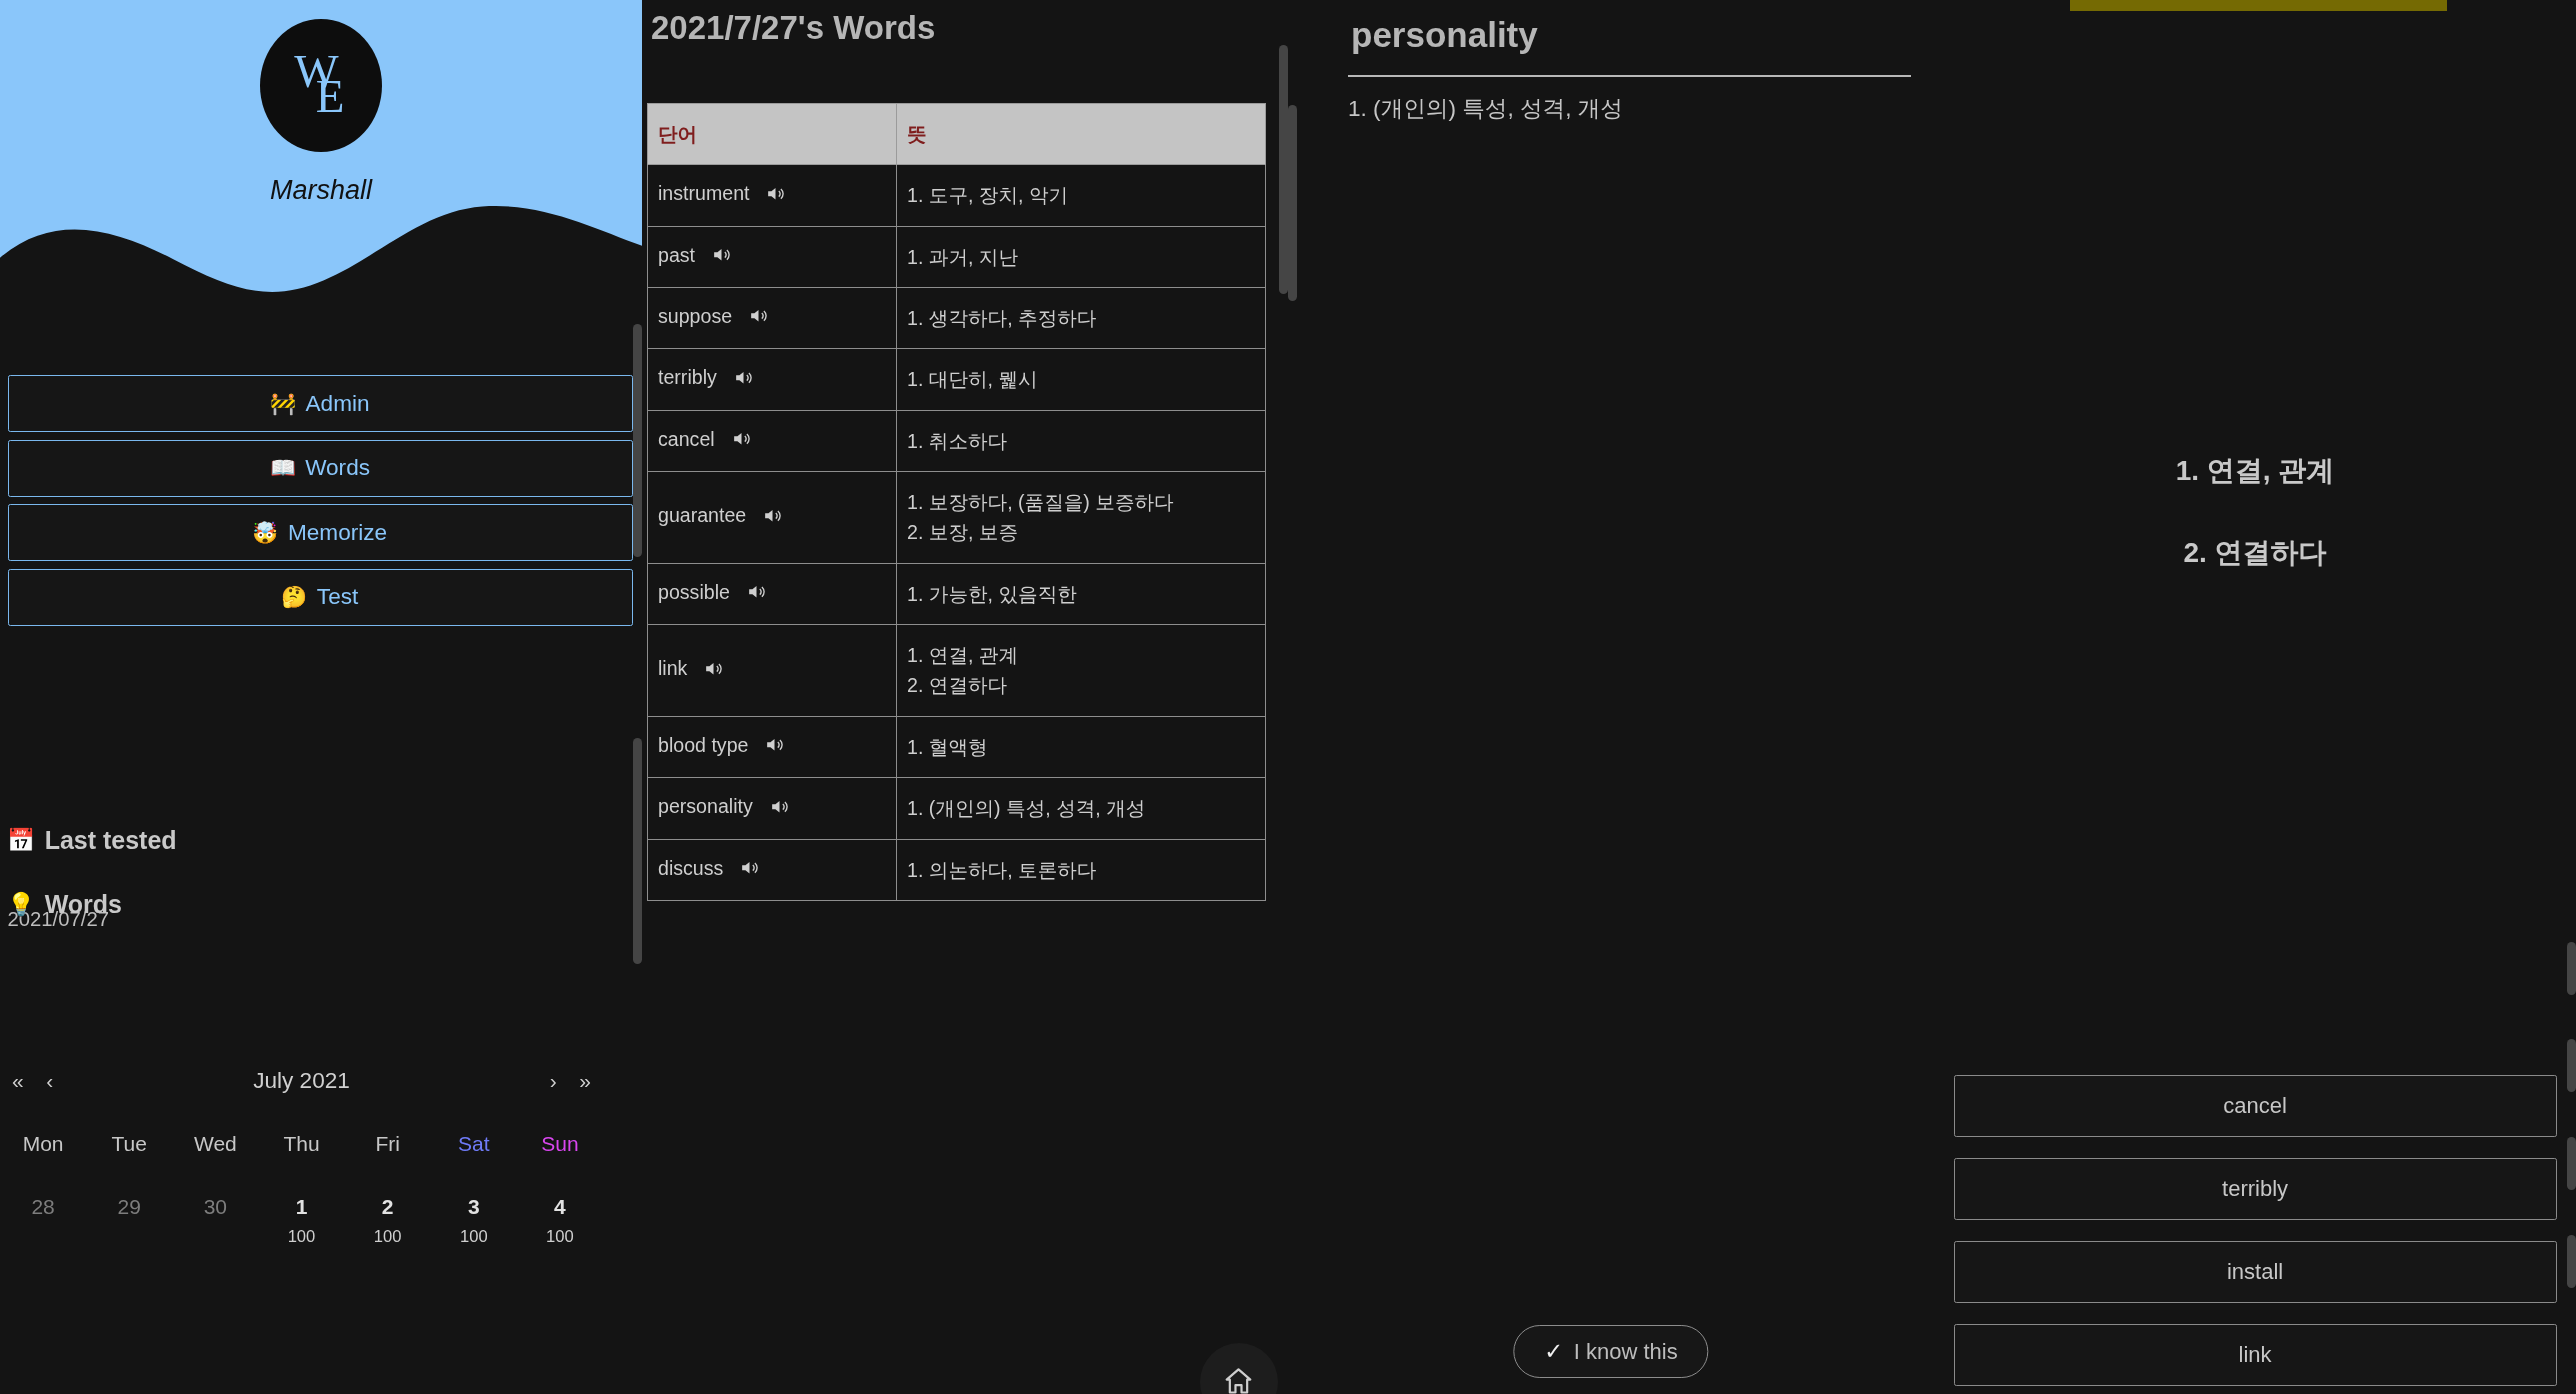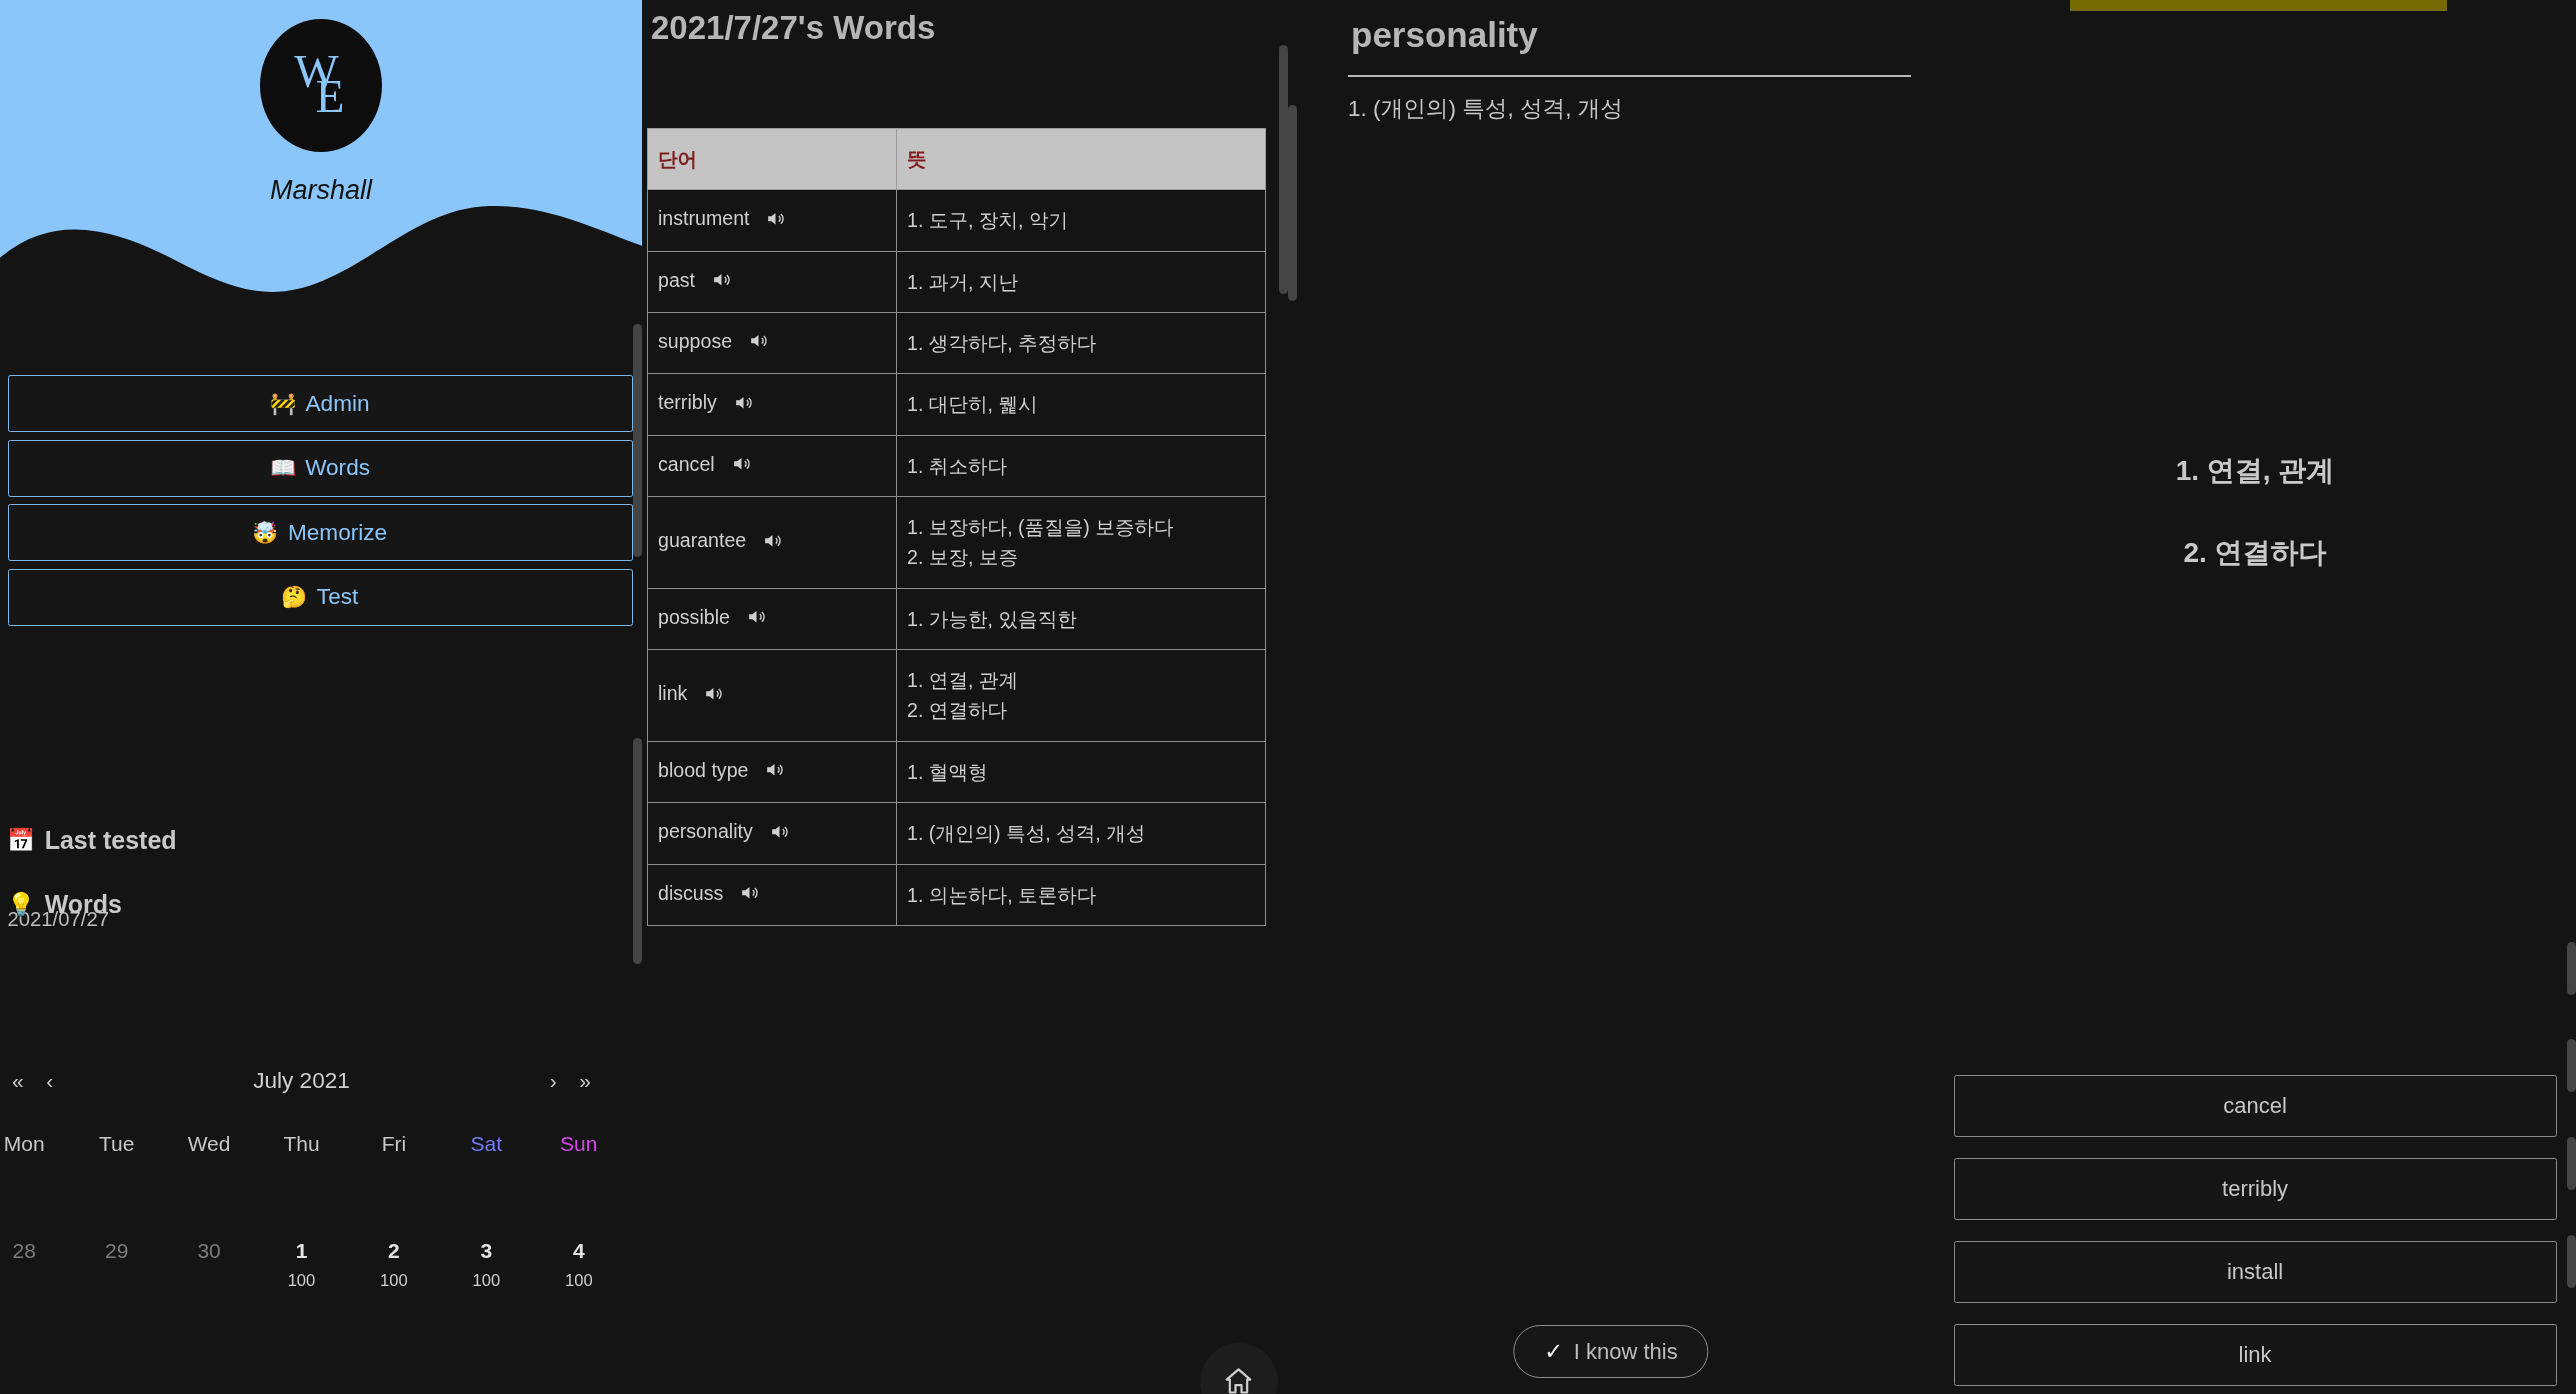--- a/index.html
+++ b/index.html
@@ -76,40 +76,40 @@
   .calendar { position: absolute; top: 1068px; left: 0; width: 603px; }
   .cal-nav {
     display: flex; align-items: center; justify-content: space-between;
     padding: 0 12px; color: #cfcfcf; font-size: 21px;
   }
   .cal-nav .grp { display: flex; gap: 22.6px; }
   .cal-nav .arrow { cursor: pointer; }
   .cal-title { font-size: 22.6px; color: #d0d0d0; }
   .cal-grid {
     display: grid; grid-template-columns: repeat(7, 1fr);
-    margin-top: 33px; text-align: center; gap: 44px;
+    margin-top: 33px; text-align: center;
   }
   .cal-dow { font-size: 21px; color: #c7c7c7; padding: 4.5px 0; }
   .cal-dow.sat { color: #6f7bf7; }
   .cal-dow.sun { color: #d946ef; }
   .cal-cell { padding-top: 35px; font-size: 21px; color: #cfcfcf; }
   .cal-cell .d { display: block; }
   .cal-cell.muted .d { color: #7d7d7d; }
   .cal-cell.current .d { font-weight: bold; color: #e2e2e2; }
   .cal-cell .score { display: block; font-size: 16.6px; color: #cfcfcf; margin-top: 7.5px; height: 18px; }
 
   
   .words-panel {
     position: relative;
     width: 646px; flex: 0 0 646px;
     height: 1395px; background: #141414; overflow: hidden;
   }
   .words-title {
     color: #b6b6b6; font-size: 33px; font-weight: bold;
-    padding: 9px 0 0 9px; height: 128px;
+    padding: 9px 0 0 9px; height: 103px;
   }
   .wtable { width: 618px; margin-left: 4.5px; border-collapse: collapse; table-layout: fixed; }
   .wtable col.c1 { width: 249px; }
   .wtable col.c2 { width: 369px; }
   .wtable th {
     background: #c4c4c4; color: #7f1d1d;
     font-size: 19.6px; font-weight: bold; text-align: left;
     padding: 16.6px 10.5px; height: 59px;
     border: 0.8px solid #9b9b9b;
   }

